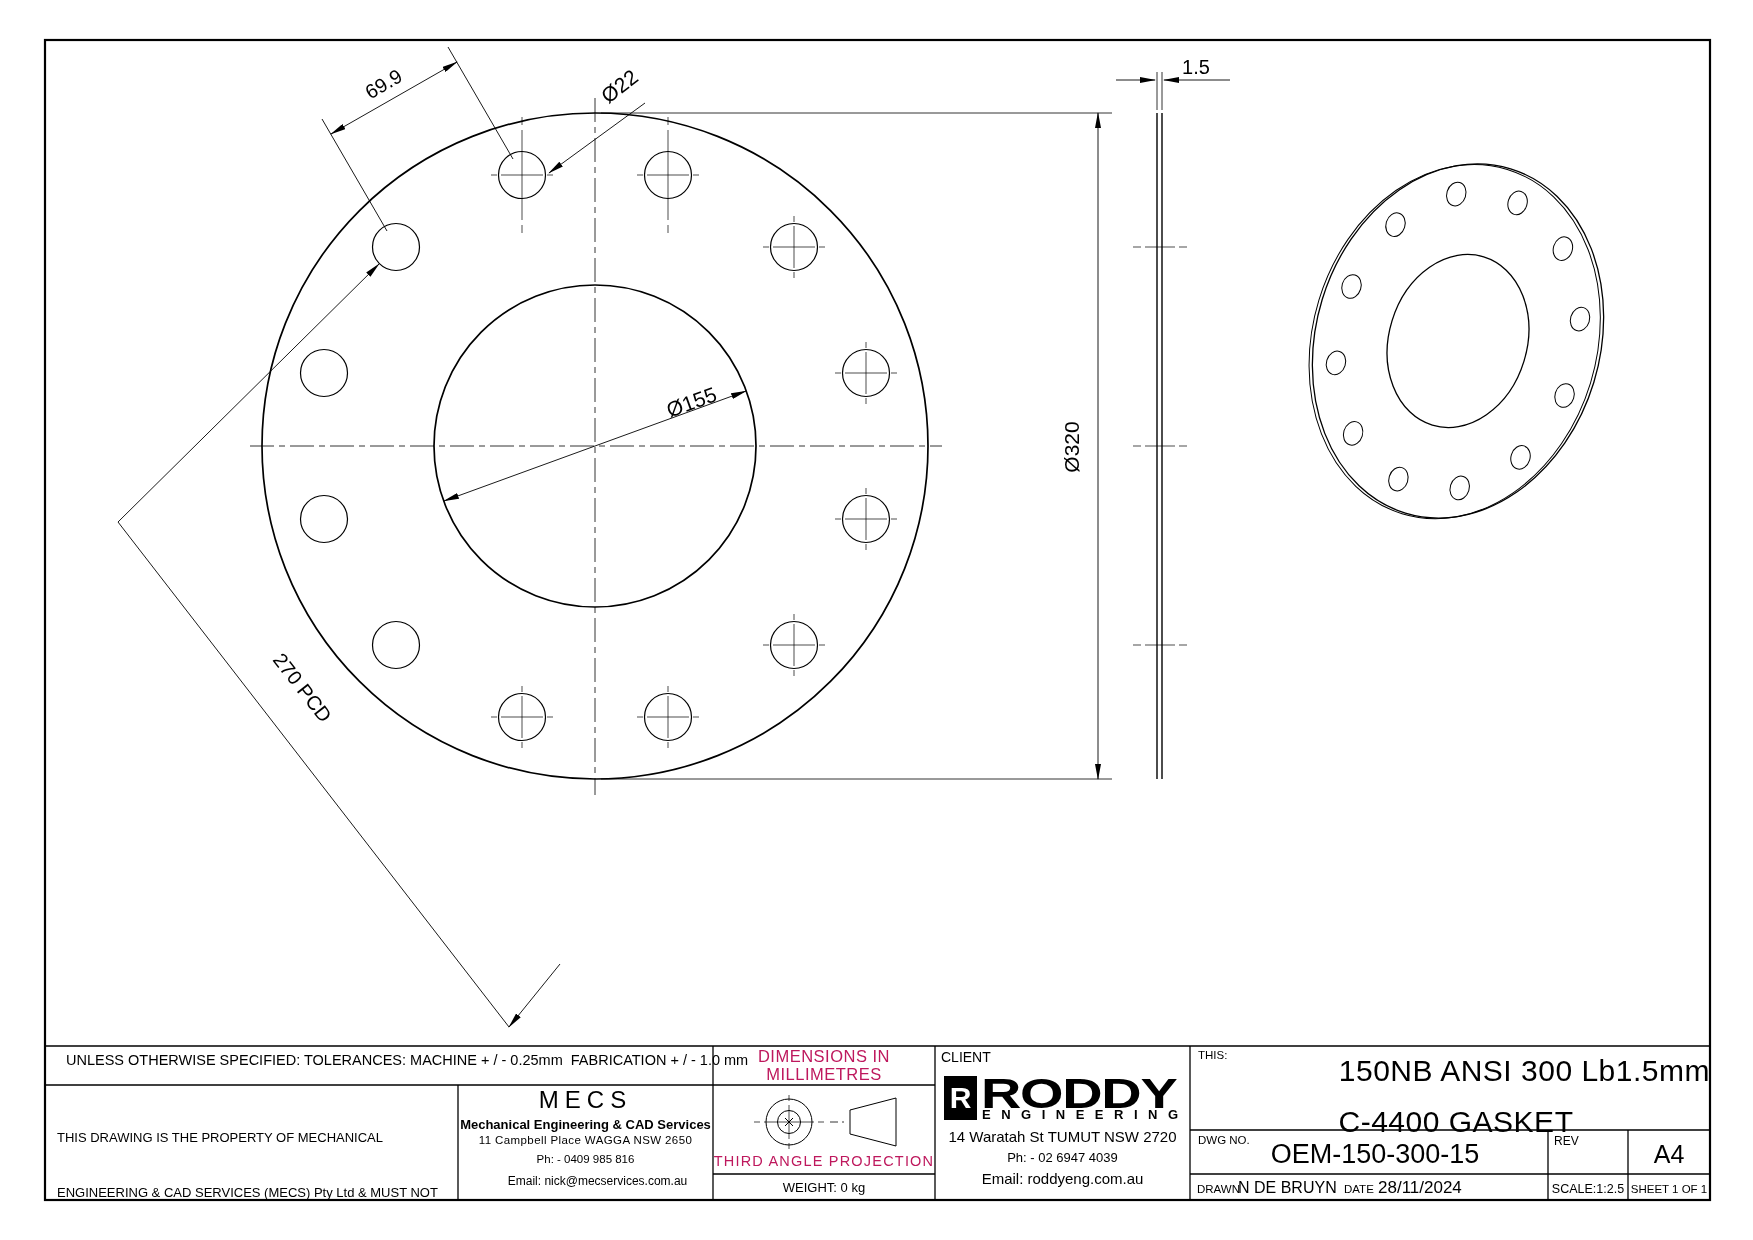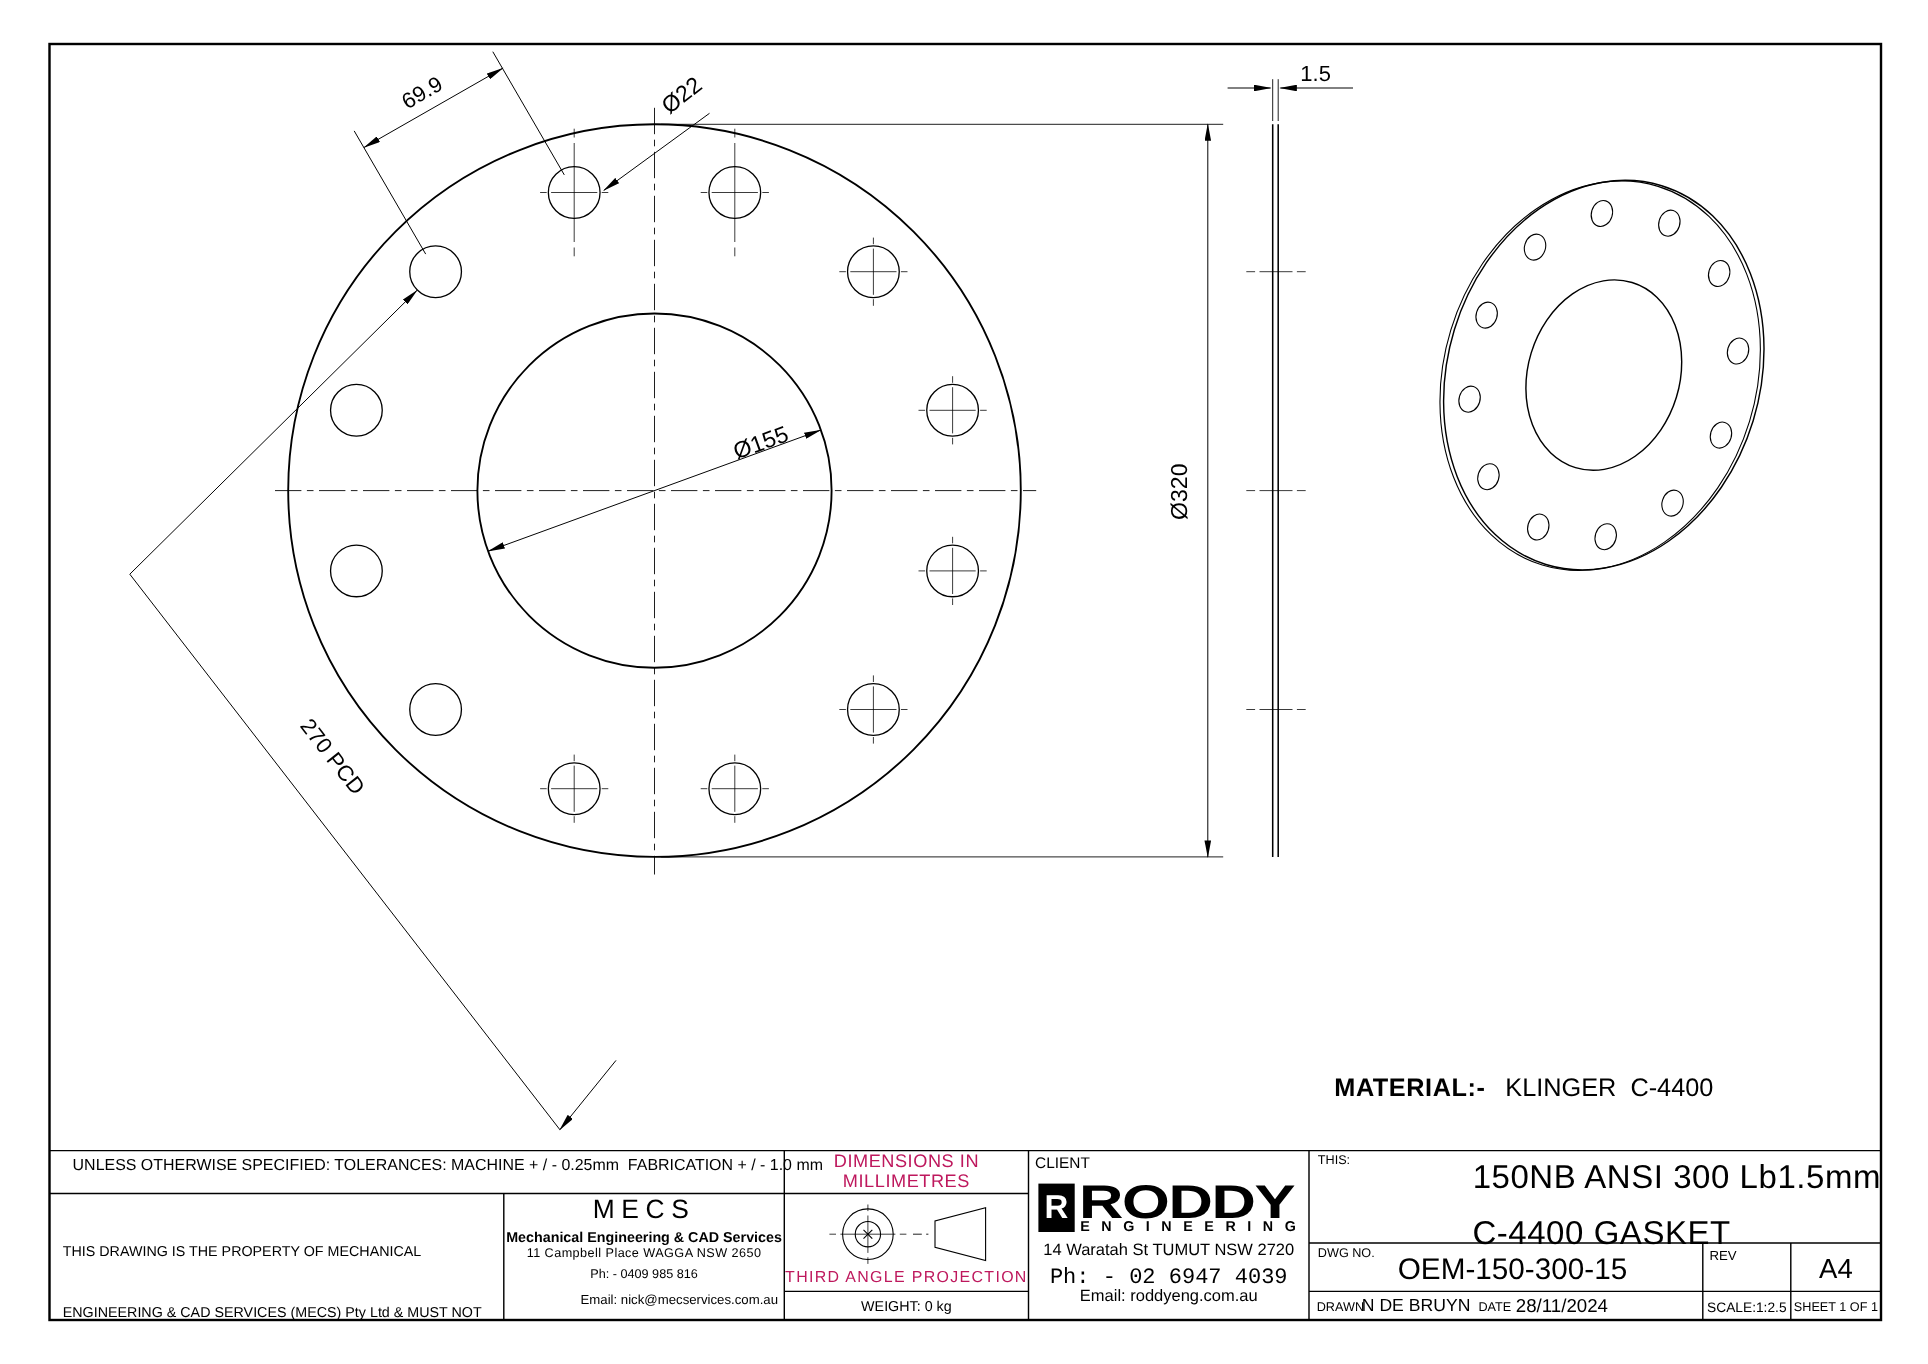--- a/index.html
+++ b/index.html
@@ -161,52 +161,48 @@
     <circle cx="789" cy="1122" r="11.5" class="ln" stroke-width="1"></circle>
     <line x1="754" y1="1122" x2="824" y2="1122" stroke-width="0.7" stroke-dasharray="6 4 50 4"></line>
     <line x1="789" y1="1095" x2="789" y2="1149" stroke-width="0.7" stroke-dasharray="6 4 34 4"></line>
     <line x1="785" y1="1118" x2="793" y2="1126" stroke-width="1"></line>
     <line x1="785" y1="1126" x2="793" y2="1118" stroke-width="1"></line>
     <line x1="830" y1="1122" x2="844" y2="1122" stroke-width="0.8" stroke-dasharray="8 4"></line>
     <path d="M850,1110 L850,1134 L896,1146 L896,1098 Z" class="ln" stroke-width="1"></path>
   </g>
 </svg>
 
-<div class="abs mat" style="left:1213px;top:975px;">
-  <span class="lbl">MATERIAL:-</span>
-  <span>KLINGER  C-4400</span>
-</div>
 
 <div class="abs" style="left:66px;top:1052px;font-size:14.5px;">UNLESS OTHERWISE SPECIFIED: TOLERANCES: MACHINE + / - 0.25mm  FABRICATION + / - 1.0 mm</div>
 
 <div class="abs" style="left:57px;top:1092px;font-size:13px;line-height:18.4px;">
   <div>THIS DRAWING IS THE PROPERTY OF MECHANICAL</div>
   <div>ENGINEERING &amp; CAD SERVICES (MECS) Pty Ltd &amp; MUST NOT</div>
   <div>BE MANUFACTURED FROM,COPIED OR TRANSMITTED TO A</div>
   
   
 </div>
 
 <div class="abs ctr" style="left:458px;top:1086px;width:255px;font-size:24px;letter-spacing:6px;">MECS</div>
 <div class="abs ctr" style="left:458px;top:1117px;width:255px;font-size:13px;font-weight:bold;">Mechanical Engineering &amp; CAD Services</div>
 <div class="abs ctr" style="left:458px;top:1134px;width:255px;font-size:11.5px;letter-spacing:.4px;">11 Campbell Place WAGGA NSW 2650</div>
 <div class="abs ctr" style="left:458px;top:1153px;width:255px;font-size:11.5px;">Ph: - 0409 985 816</div>
-<div class="abs ctr" style="left:458px;top:1174px;width:279px;font-size:12px;padding-left:20px;">Email: nick@mecservices.com.au</div>
+<div class="abs ctr" style="left:458px;top:1174px;width:279px;font-size:12px;">Email: nick@mecservices.com.au</div>
 
 <div class="abs ctr gray" style="left:713px;top:1047px;width:222px;font-size:16.5px;letter-spacing:.5px;">DIMENSIONS IN</div>
 <div class="abs ctr gray" style="left:713px;top:1065px;width:222px;font-size:16.5px;letter-spacing:.5px;">MILLIMETRES</div>
 <div class="abs ctr gray" style="left:713px;top:1153px;width:222px;font-size:14.5px;letter-spacing:1.2px;">THIRD ANGLE PROJECTION</div>
 <div class="abs ctr" style="left:713px;top:1180px;width:222px;font-size:13px;">WEIGHT: 0 kg</div>
 
 <div class="abs" style="left:941px;top:1049px;font-size:14px;">CLIENT</div>
 <div class="abs rbox" style="left:944px;top:1076px;">R</div>
 <div class="abs roddy" style="left:981px;top:1072px;">RODDY</div>
 <div class="abs eng" style="left:982px;top:1108px;">ENGINEERING</div>
 <div class="abs ctr" style="left:935px;top:1128px;width:255px;font-size:15px;">14 Waratah St TUMUT NSW 2720</div>
-<div class="abs ctr" style="left:935px;top:1150px;width:255px;font-size:20px;font-family:Liberation Mono, monospace;">Ph: - 02 6947 4039</div>
+<div class="abs ctr" style="left:935px;top:1150px;width:255px;font-size:13px;">Ph: - 02 6947 4039</div>
 <div class="abs ctr" style="left:935px;top:1170px;width:255px;font-size:15px;">Email: roddyeng.com.au</div>
 
 <div class="abs" style="left:1198px;top:1049px;font-size:11.5px;">THIS:</div>
 <div class="abs ctr" style="left:1202px;top:1054px;width:508px;font-size:30px;letter-spacing:.5px;text-align:right;">150NB ANSI 300 Lb1.5mm</div>
 <div class="abs ctr" style="left:1202px;top:1088px;width:508px;font-size:30px;letter-spacing:.5px;margin-top:17px;">C-4400 GASKET</div>
 
 <div class="abs" style="left:1198px;top:1134px;font-size:11.5px;">DWG NO.</div>
 <div class="abs ctr" style="left:1202px;top:1139px;width:346px;font-size:27px;">OEM-150-300-15</div>
 <div class="abs" style="left:1554px;top:1134px;font-size:12px;">REV</div>
 <div class="abs ctr" style="left:1628px;top:1140px;width:82px;font-size:25px;">A4</div>

